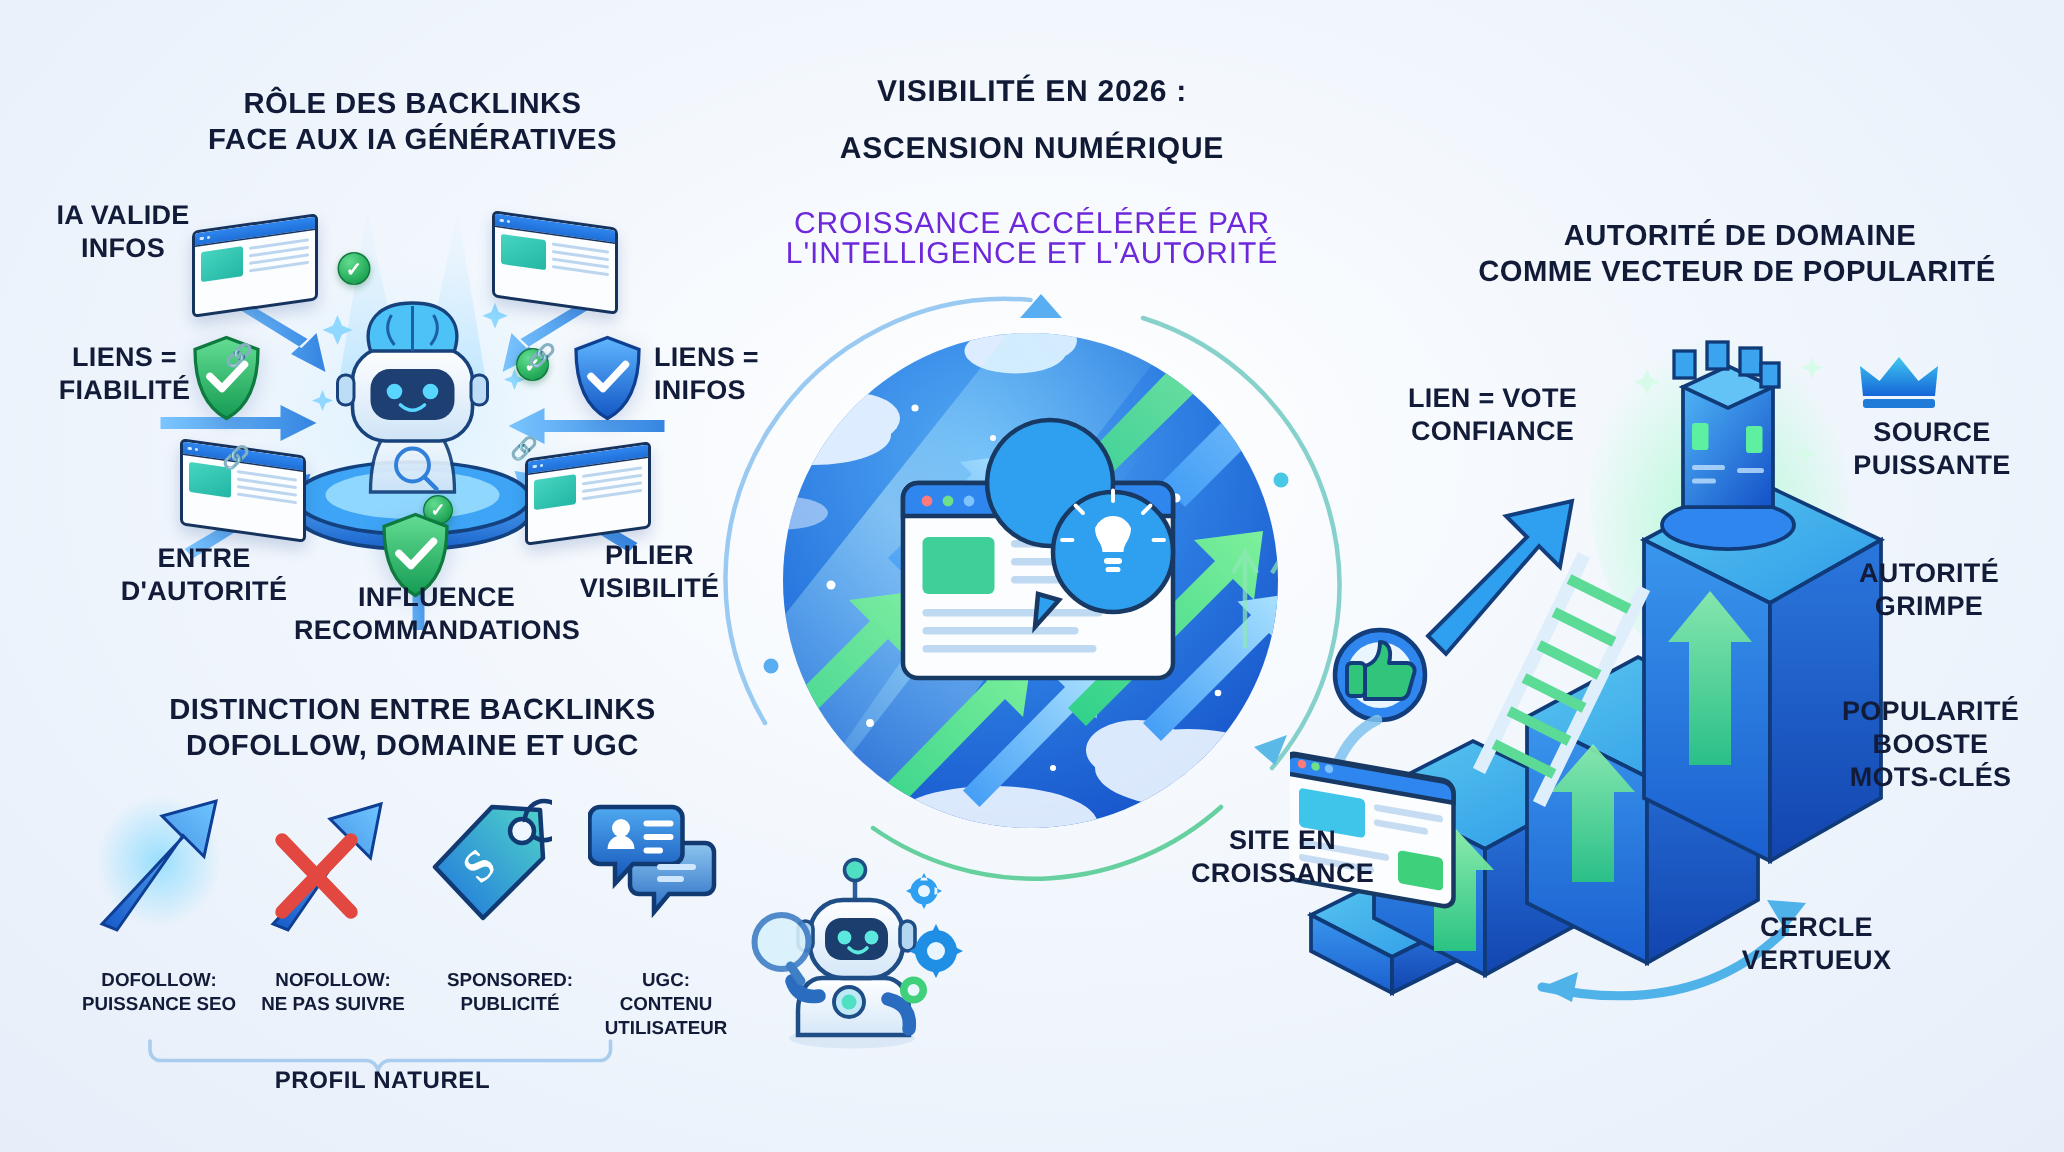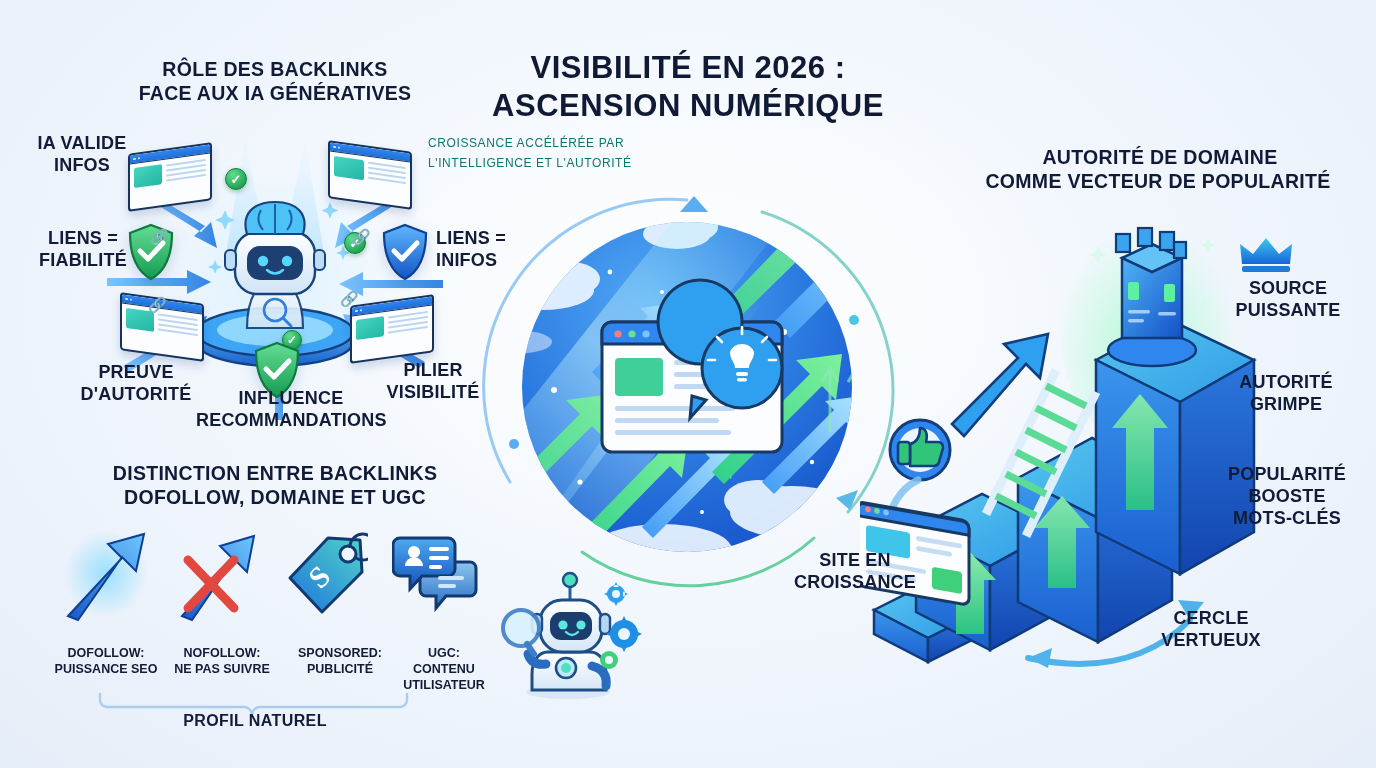--- a/index.html
+++ b/index.html
@@ -12,23 +12,23 @@
     color:#121b38;
   }
   .stage { position:absolute; inset:0; }
   .abs { position:absolute; }
 
   
   .h-main {
     font-weight:bold; letter-spacing:.5px; text-align:center;
     color:#101a35; line-height:1.13;
   }
-  .main-title { font-size:31px; }
+  .main-title { font-size:20px; }
   .main-sub {
-    font-size:12px; color:#0f766e;
+    font-size:20px; text-align:center; color:#6d28d9;
     letter-spacing:.6px; line-height:1.3; font-weight:400;
   }
   .sec-title {
     font-size:19.5px; font-weight:bold; text-align:center;
     color:#111b38; line-height:1.2; letter-spacing:.3px;
   }
   .lbl {
     font-size:18px; font-weight:bold; color:#121b38;
     line-height:1.22; letter-spacing:.2px;
   }
@@ -239,21 +239,21 @@
 
   <div class="abs linkico" style="left:150px; top:228px;">🔗</div>
   <div class="abs linkico" style="left:352px; top:228px; color:#3ac48a;">🔗</div>
   <div class="abs linkico" style="left:148px; top:296px; color:#3ac48a;">🔗</div>
   <div class="abs linkico" style="left:340px; top:290px; color:#3ac48a;">🔗</div>
 
   <div class="abs lbl c" style="left:26px; top:133px; width:112px; white-space:pre-line;">IA VALIDE
 INFOS</div>
   <div class="abs lbl c" style="left:28px; top:228px; width:110px; white-space:pre-line;">LIENS =
 FIABILITÉ</div>
-  <div class="abs lbl c" style="left:76px; top:362px; width:120px; white-space:pre-line;">PREUVE
+  <div class="abs lbl c" style="left:76px; top:362px; width:120px; white-space:pre-line;">ENTRE
 D'AUTORITÉ</div>
   <div class="abs lbl" style="left:436px; top:228px; width:110px; white-space:pre-line;">LIENS =
 INIFOS</div>
   <div class="abs lbl c" style="left:378px; top:360px; width:110px; white-space:pre-line;">PILIER
 VISIBILITÉ</div>
   <div class="abs lbl c" style="left:196px; top:388px; width:190px; white-space:pre-line;">INFLUENCE
 RECOMMANDATIONS</div>
 
   <svg class="abs" style="left:462px; top:182px;" width="450" height="420" viewBox="0 0 450 420">
     <defs>
@@ -633,20 +633,22 @@
     <defs>
         <linearGradient id="crG" x1="0" y1="0" x2="0" y2="1">
       <stop offset="0%" stop-color="#3fc8f0"></stop>
           <stop offset="100%" stop-color="#1565d8"></stop>
         </linearGradient>
       </defs>
     <path d="M4,28 L2,8 L15,18 L28,2 L41,18 L54,8 L52,28 Z" fill="url(#crG)"></path>
     <rect x="4" y="30" width="48" height="6" rx="2" fill="#1f7ad8"></rect>
   </svg>
 
+  <div class="abs lbl c" style="left:920px; top:255px; width:150px; white-space:pre-line;">LIEN = VOTE
+CONFIANCE</div>
   <div class="abs lbl c" style="left:1216px; top:372px; width:140px; white-space:pre-line;">AUTORITÉ
 GRIMPE</div>
   <div class="abs lbl c" style="left:1218px; top:278px; width:140px; white-space:pre-line;">SOURCE
 PUISSANTE</div>
   <div class="abs lbl c" style="left:1212px; top:464px; width:150px; white-space:pre-line;">POPULARITÉ
 BOOSTE
 MOTS-CLÉS</div>
   <div class="abs lbl c" style="left:790px; top:550px; width:130px; white-space:pre-line;">SITE EN
 CROISSANCE</div>
   <div class="abs lbl c" style="left:1146px; top:608px; width:130px; white-space:pre-line;">CERCLE

